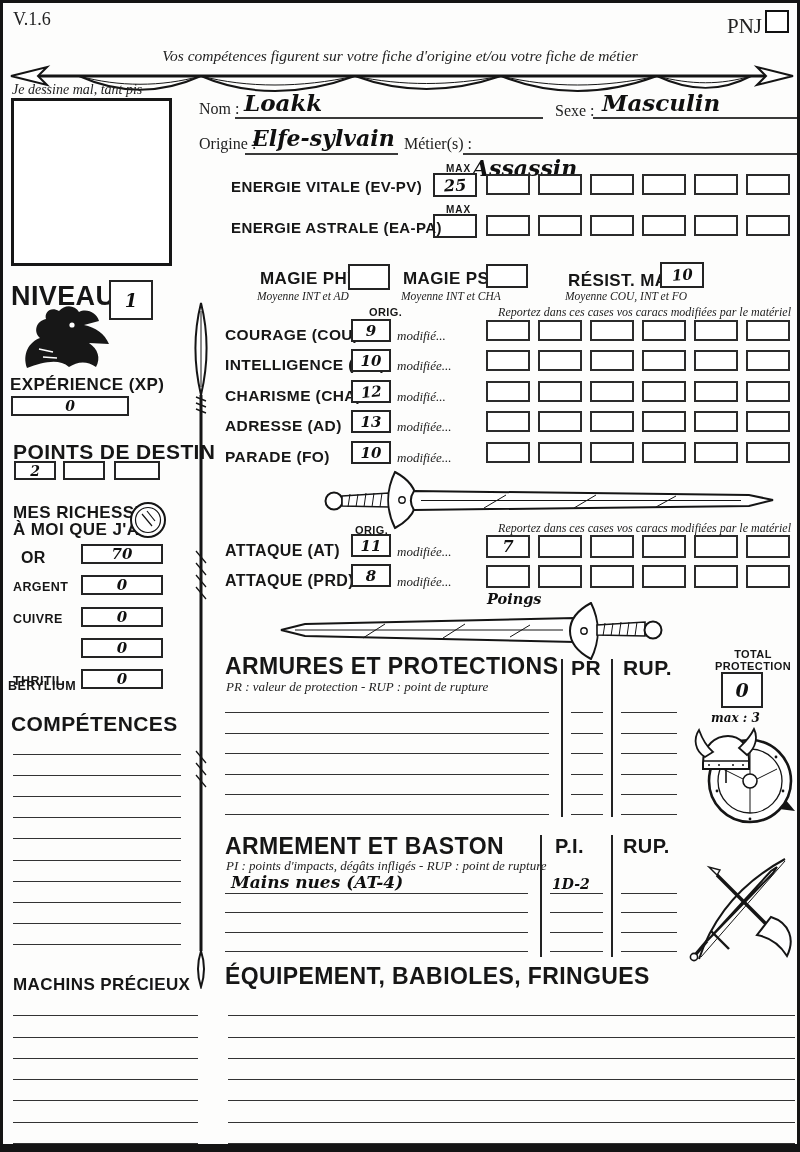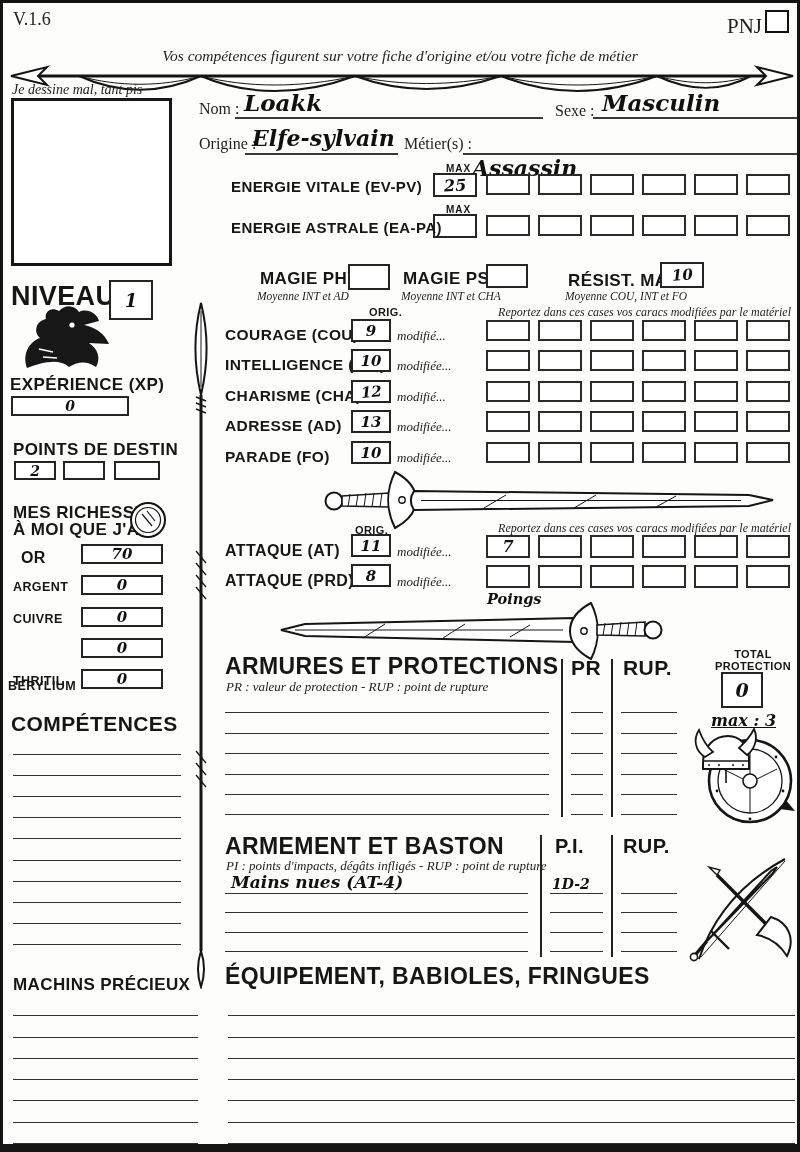--- a/index.html
+++ b/index.html
@@ -409,21 +409,21 @@
       </div>
     </div>
 
   <div class="abs head" style="left:700px;top:645px;width:100px;text-align:center;font-size:11px;line-height:12px;">
     <span>TOTAL</span><br>
     <span>PROTECTION</span>
   </div>
   <div class="box" style="left:718px;top:669px;width:42px;height:36px;">
     <span class="hand" style="font-size:19px;">0</span>
   </div>
-  <div class="abs hand" style="left:708px;top:708px;font-size:16px;text-decoration:underline;">max : 3</div>
+  <div class="abs hand" style="left:708px;top:708px;font-size:12px;">max : 3</div>
 
   <svg class="abs" style="left:690px;top:724px;" width="104" height="100" viewBox="0 0 104 100">
     <path d="M92,72 L102,84 L86,82 Z" fill="#151515"></path>
     <circle cx="57" cy="54" r="41" fill="#fff" stroke="#151515" stroke-width="2.6"></circle>
     <circle cx="57" cy="54" r="32" class="ink" stroke-width="1.3"></circle>
     <circle cx="57" cy="54" r="7" class="ink" stroke-width="1.6"></circle>
     <path class="ink" stroke-width="1" d="M57,22 L57,47 M57,61 L57,86 M30,42 L50,52 M84,42 L64,52"></path>
     <circle cx="57" cy="16" r="1.4" fill="#151515"></circle>
       <circle cx="31" cy="30" r="1.4" fill="#151515"></circle>
     <circle cx="83" cy="30" r="1.4" fill="#151515"></circle>
@@ -530,21 +530,21 @@
     <path d="M8,64 C3,50 10,38 21,34 C14,28 17,17 27,15 C25,8 32,2 40,7 C46,0 56,1 60,8 C68,4 78,9 80,17 L65,21 C76,23 86,30 90,40 L70,39 C79,45 82,54 77,63 C67,56 58,58 50,63 C40,54 24,58 8,64 Z" fill="#171717"></path>
     <circle cx="53" cy="21" r="2.6" fill="#fff"></circle>
     <path d="M20,45 L34,48 M24,53 L38,54" stroke="#fff" stroke-width="1.6" fill="none"></path>
   </svg>
 
   <div class="abs head" style="left:7px;top:372px;font-size:17px;">EXPÉRIENCE (XP)</div>
   <div class="box" style="left:8px;top:393px;width:118px;height:20px;">
     <span class="hand" style="font-size:14px;">0</span>
   </div>
 
-  <div class="abs head" style="left:10px;top:437px;font-size:17px;">POINTS DE DESTIN</div>
+  <div class="abs head" style="left:10px;top:437px;font-size:21px;">POINTS DE DESTIN</div>
   <div class="box" style="left:11px;top:458px;width:42px;height:19px;">
     <span class="hand" style="font-size:14px;">2</span>
   </div>
   <div class="box" style="left:60px;top:458px;width:42px;height:19px;">
     <span class="hand" style="font-size:14px;"></span>
   </div>
   <div class="box" style="left:111px;top:458px;width:46px;height:19px;">
     <span class="hand" style="font-size:14px;"></span>
   </div>
 

